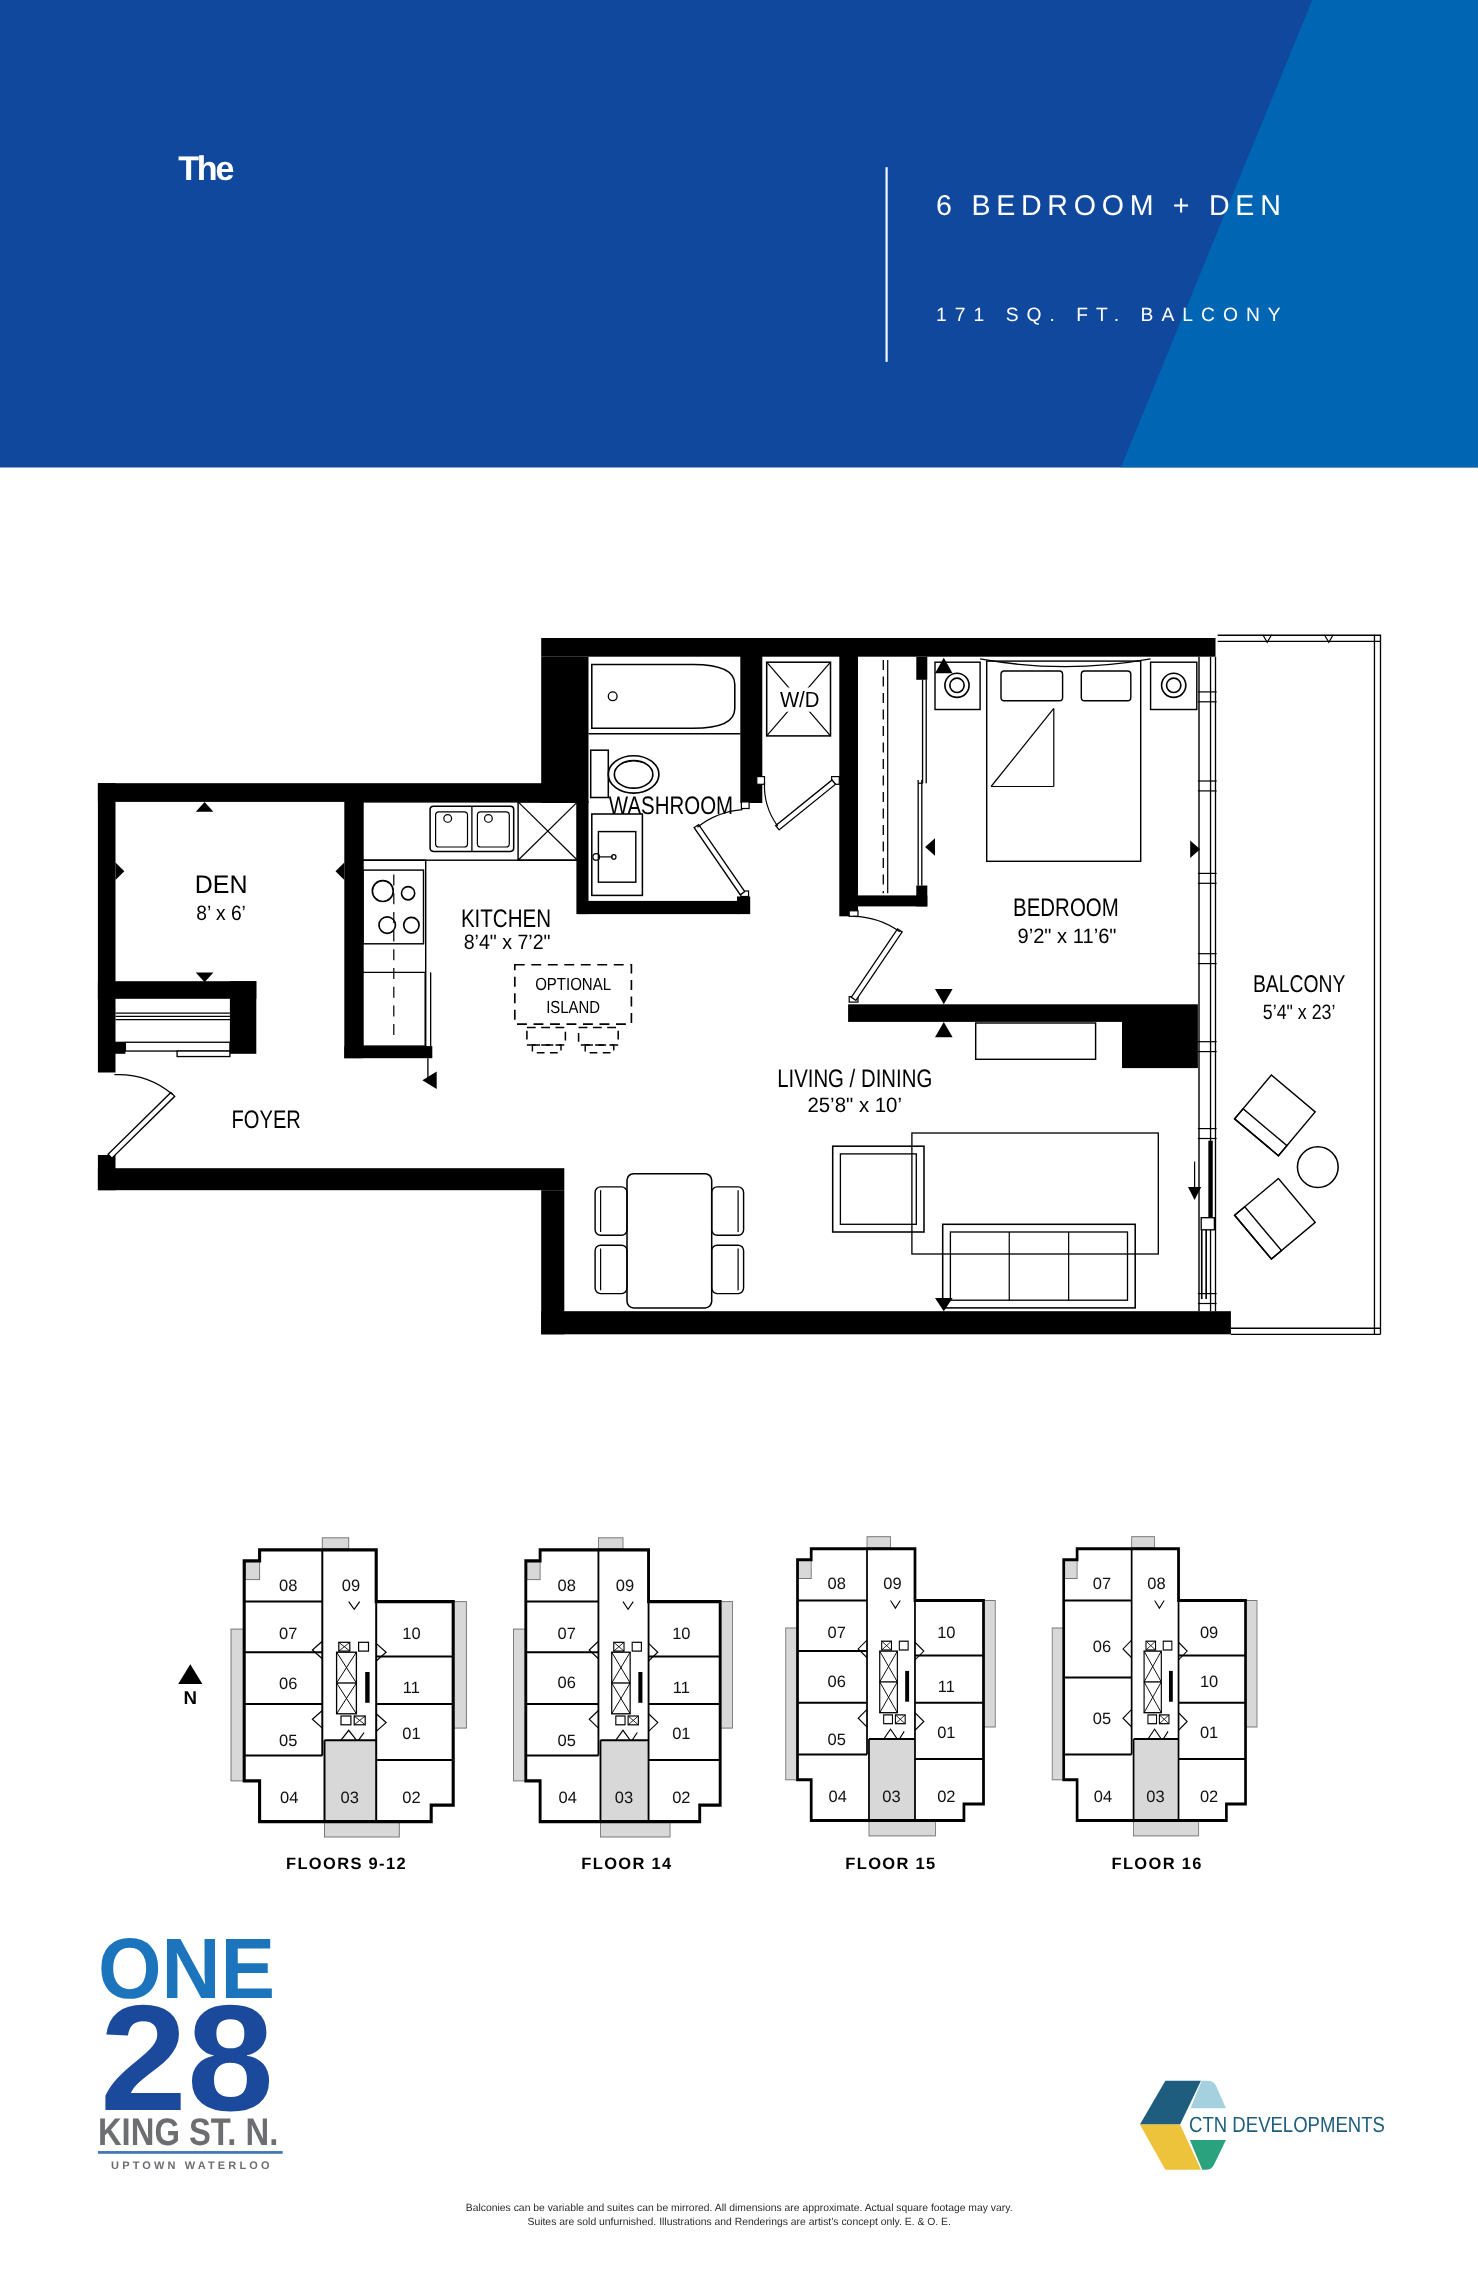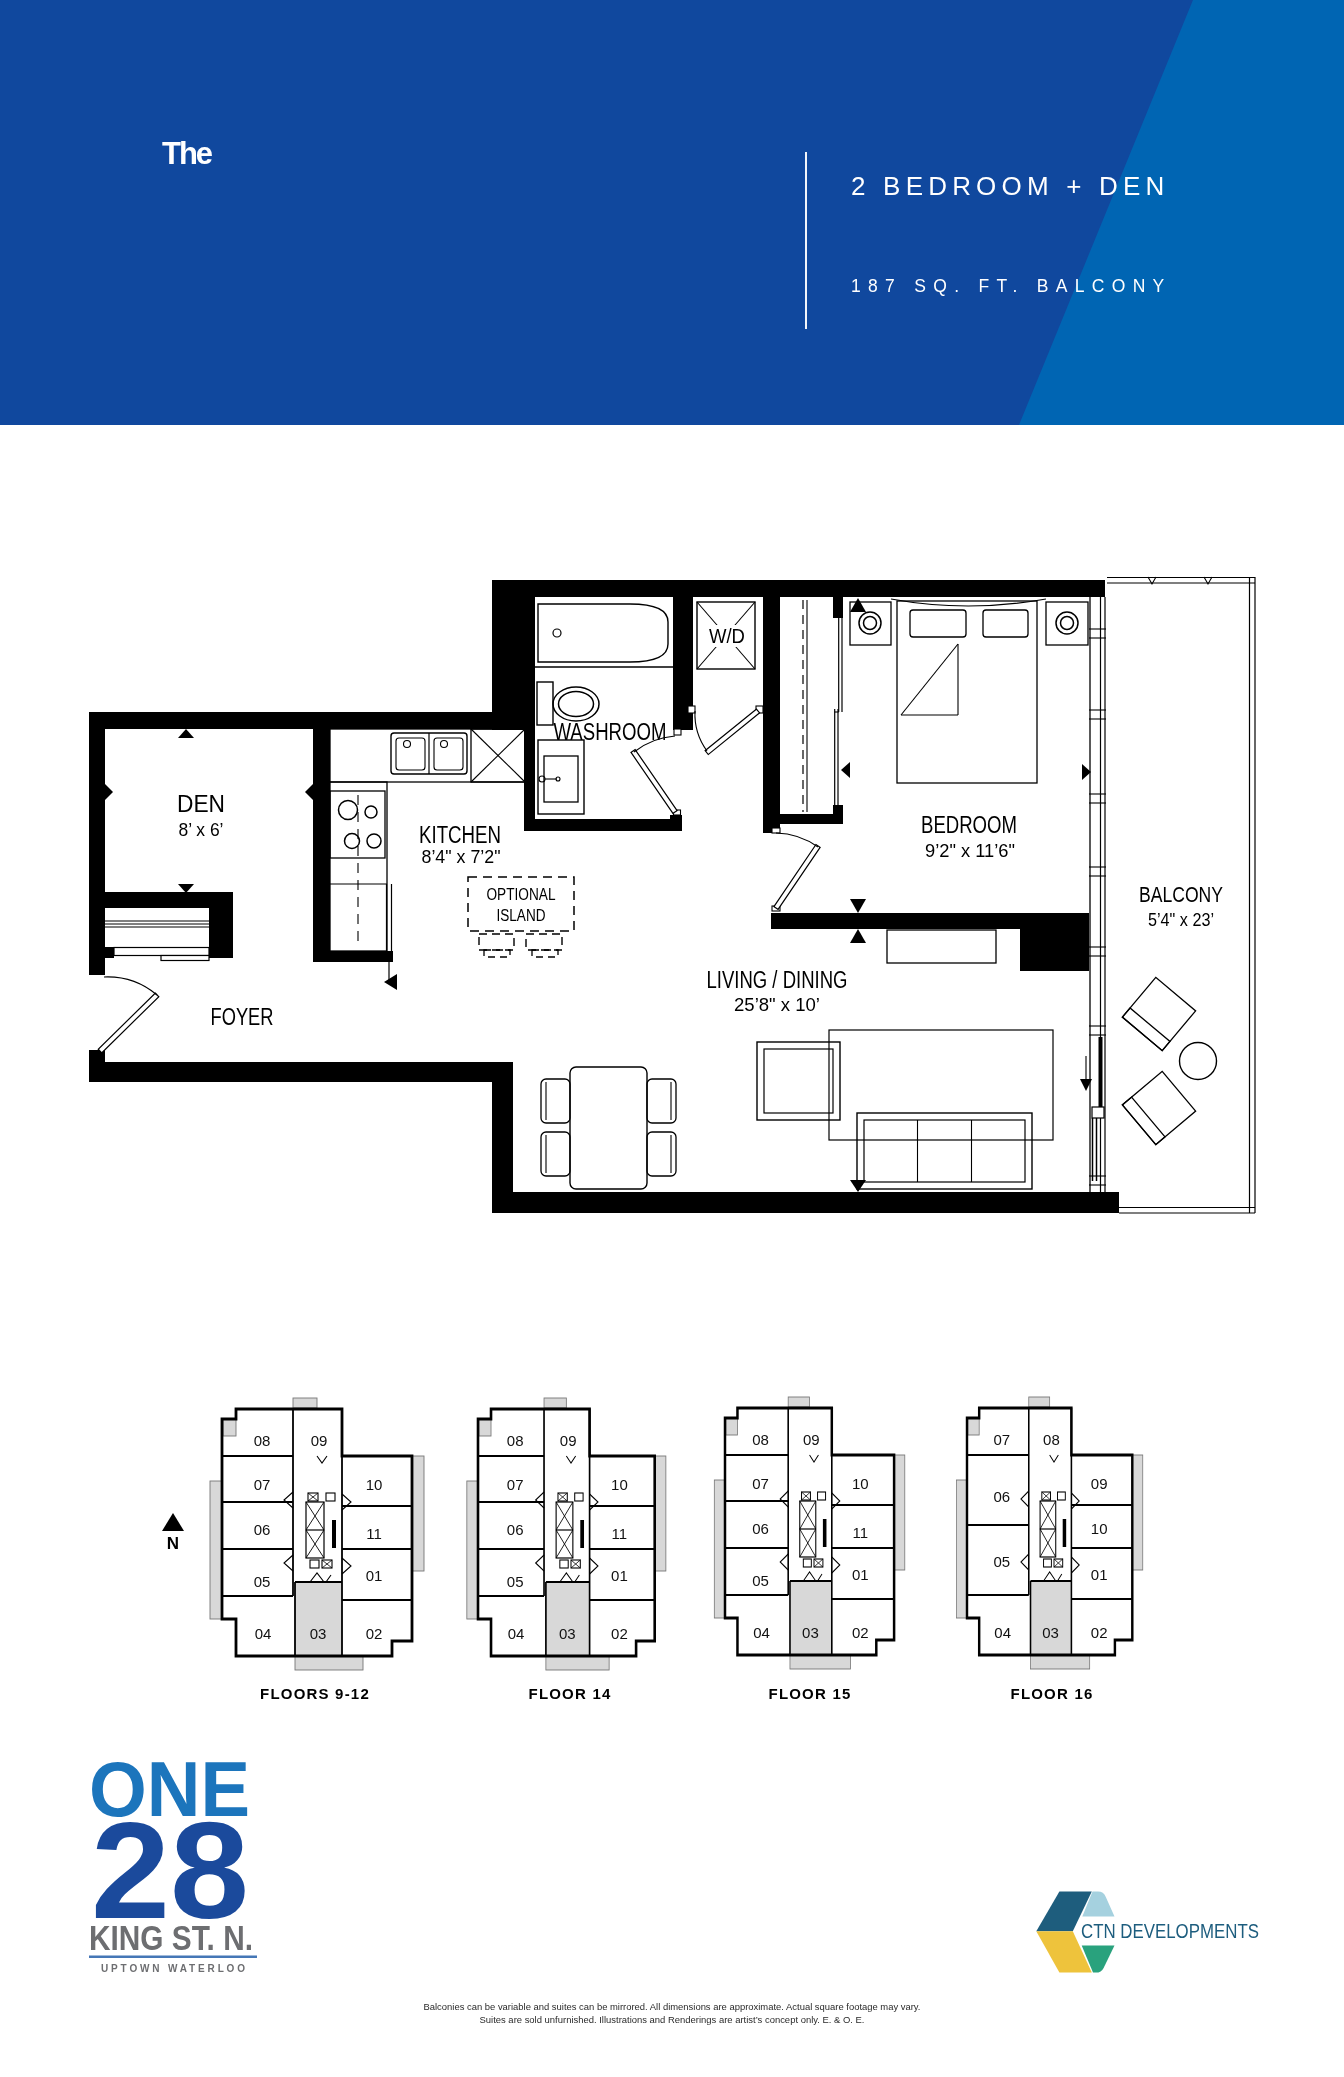--- a/index.html
+++ b/index.html
@@ -14,22 +14,22 @@
 svg.page{position:absolute;left:0;top:0}
 </style></head>
 <body>
 <div id="page">
 <div class="hdr">
 <svg width="1344" height="425">
         <polygon points="1193,0 1344,0 1344,425 1019,425" fill="#0065b3"></polygon>
       </svg>
 <div class="the">The</div>
 <div class="vline"></div>
-<div class="t1">2 BEDROOM + DEN</div>
-<div class="t3">187 SQ. FT. BALCONY</div>
+<div class="t1">6 BEDROOM + DEN</div>
+<div class="t3">171 SQ. FT. BALCONY</div>
 </div>
 <svg class="page" width="1344" height="2077" viewBox="0 0 1344 2077">
 <g id="plan">
 <rect x="492" y="580" width="613" height="17" fill="#000"></rect>
 <rect x="89" y="712" width="407" height="17" fill="#000"></rect>
 <rect x="492" y="597" width="43" height="133" fill="#000"></rect>
 <rect x="524" y="728" width="11" height="103" fill="#000"></rect>
 <rect x="673" y="580" width="20" height="150" fill="#000"></rect>
 <rect x="763" y="580" width="17" height="253" fill="#000"></rect>
 <rect x="526" y="819" width="146" height="12" fill="#000"></rect>

